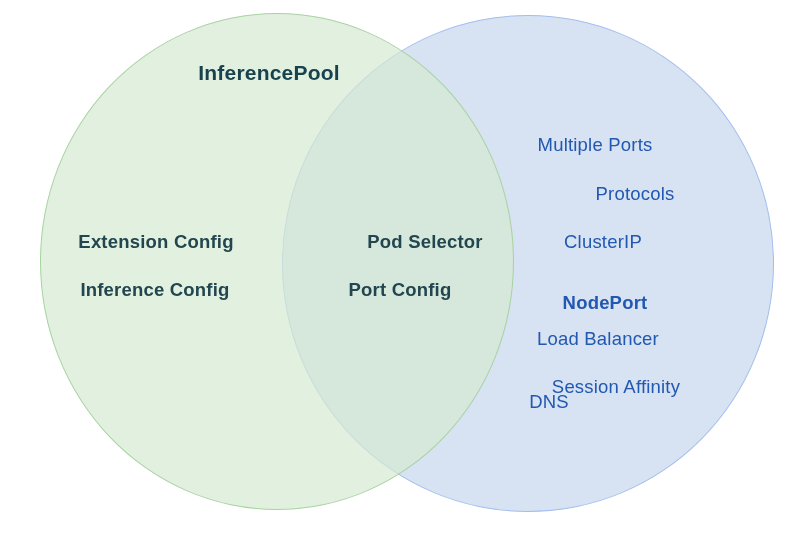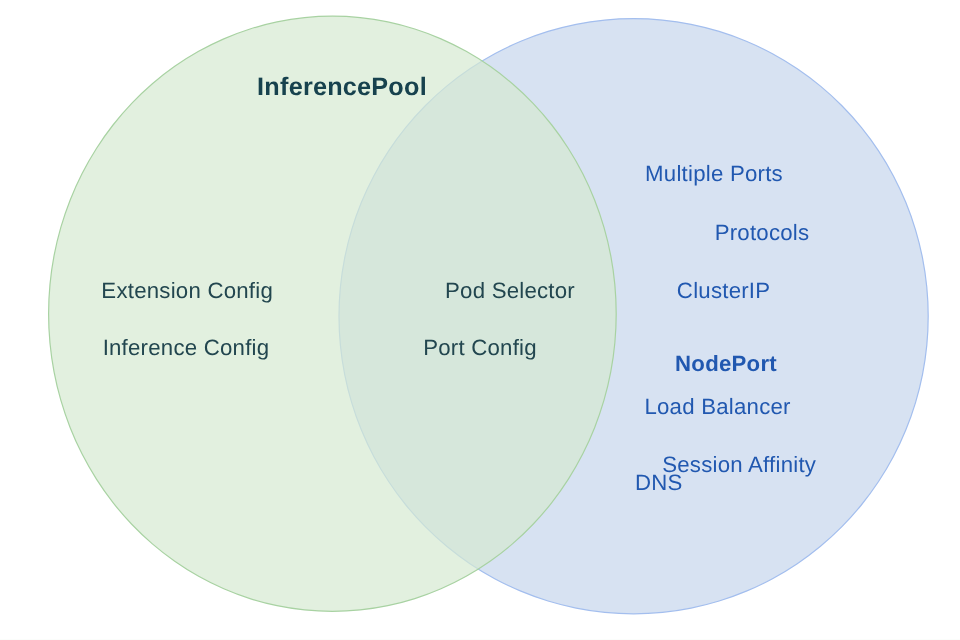--- a/index.html
+++ b/index.html
@@ -46,34 +46,34 @@
     white-space: nowrap;
     z-index: 3;
     font-size: 18.5px;
     letter-spacing: 0.2px;
   }
   .label.title {
     font-size: 21px;
     font-weight: 700;
     letter-spacing: 0.2px;
   }
-  .label.teal  { color: var(--teal-text, #22464F); }
+  .label.teal  { color: var(--teal-text, #22464F); font-weight: bold; }
   .label.title-teal { color: var(--teal-title, #17424E); }
   .label.blue  { color: var(--blue-text, #2158B0); }
   .label.title-blue { color: var(--blue-title, #174EA6); }
 </style>
 </head>
 <body>
 
 <div id="stage">
 
   <div class="circle service"></div>
   <div class="circle inferencepool"></div>
 
-  <div class="label title title-teal" style="left:269px; top:73px;margin-left:16px;">InferencePool</div>
+  <div class="label title title-teal" style="left:269px; top:73px;">InferencePool</div>
 
   <div class="label teal" style="left:156px; top:242px;">Extension Config</div>
   <div class="label teal" style="left:155px; top:290px;">Inference Config</div>
 
   <div class="label teal" style="left:401px; top:242px;margin-left:24px;">Pod Selector</div>
   <div class="label blue" style="left:595px; top:145px;">Multiple Ports</div>
 
   <div class="label teal" style="left:400px; top:290px;">Port Config</div>
   <div class="label blue" style="left:598px; top:194px;margin-left:37px;">Protocols</div>
   <div class="label blue" style="left:603px; top:242px;">ClusterIP</div>

